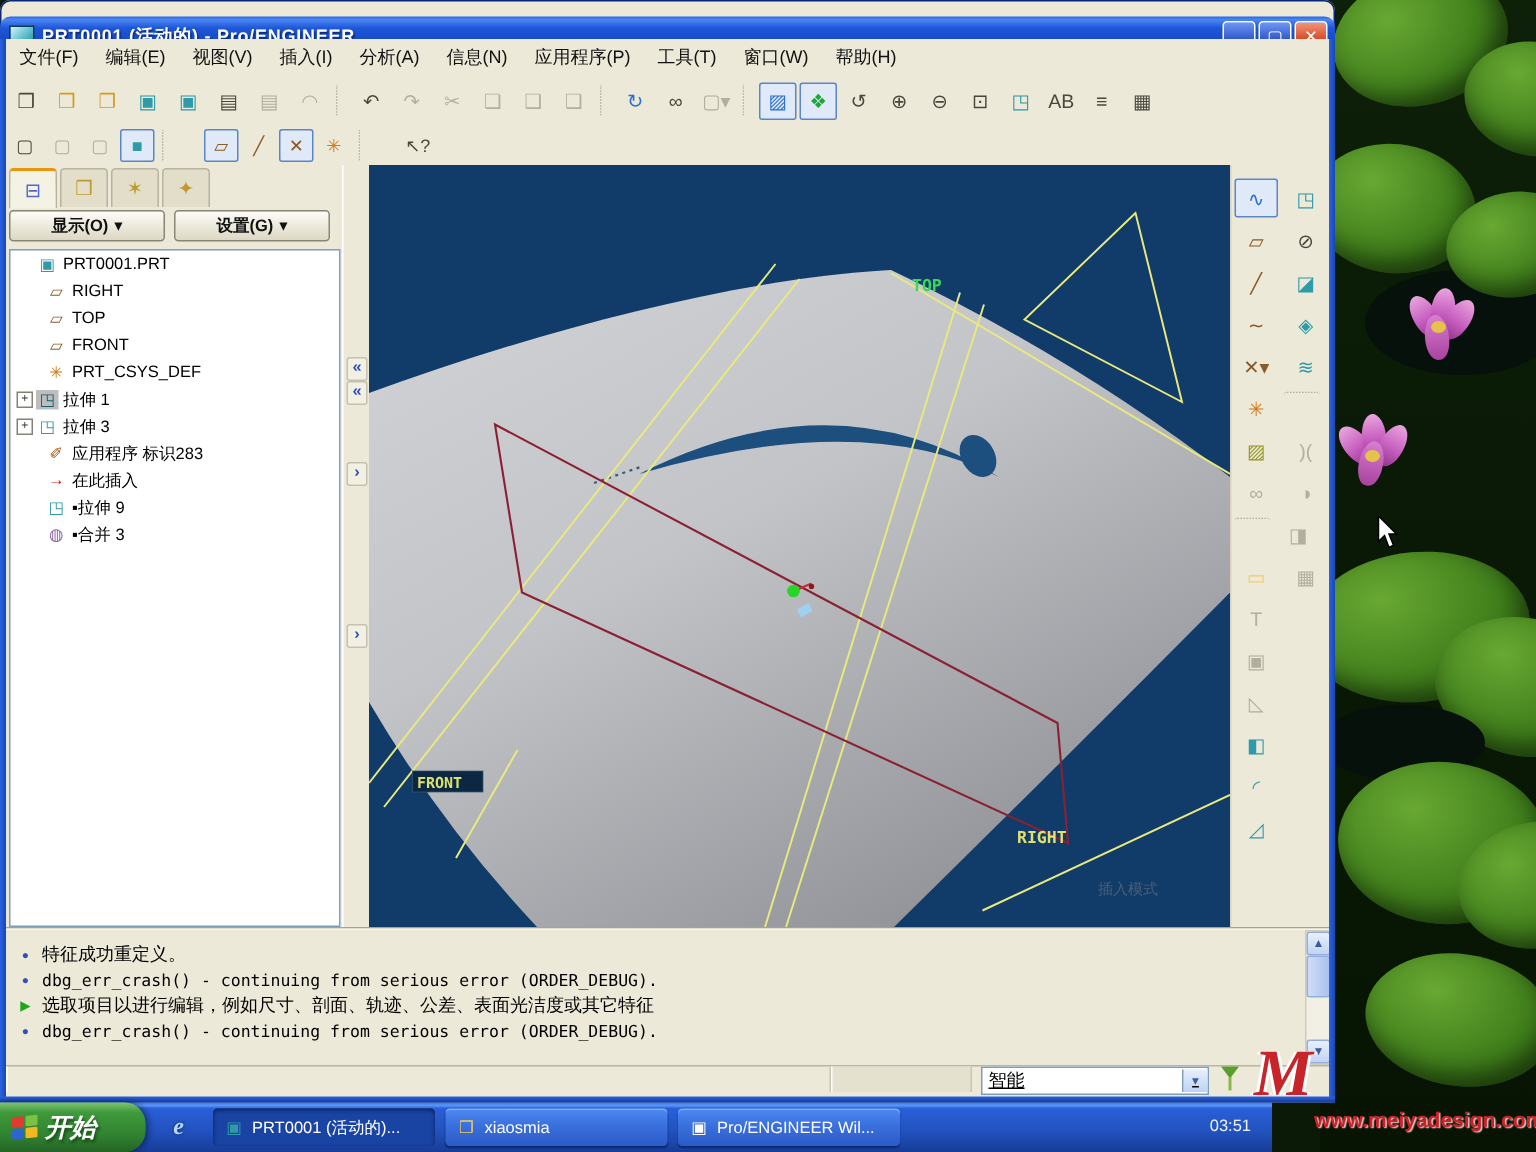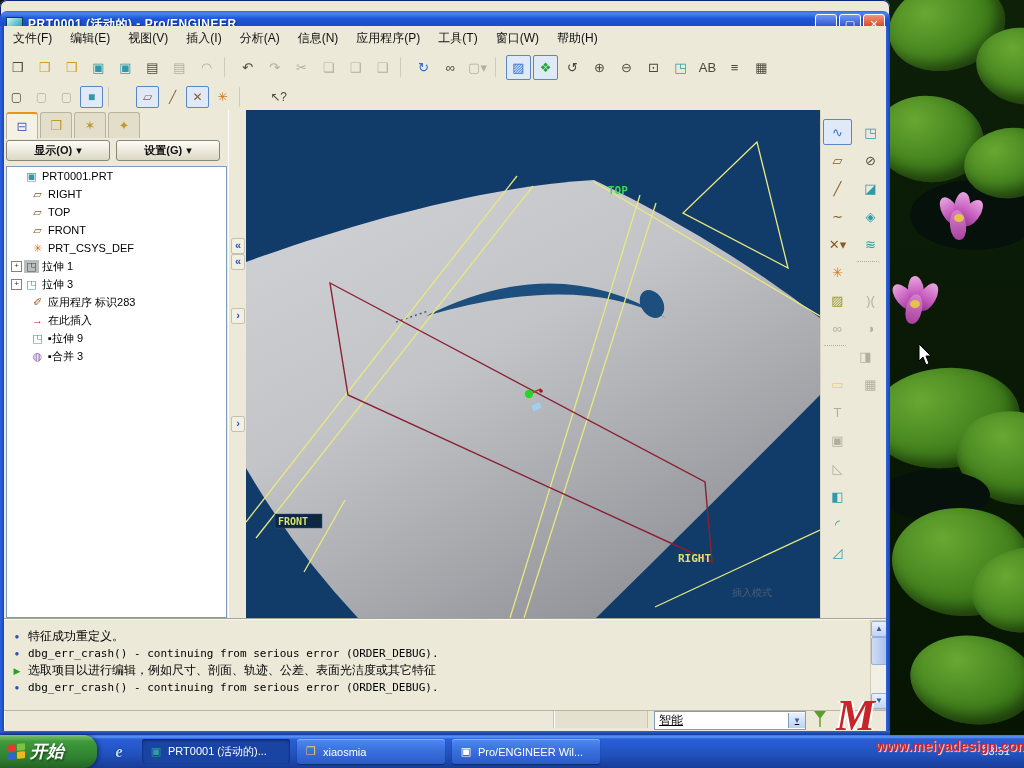--- a/index.html
+++ b/index.html
@@ -103,21 +103,21 @@
   #st1{width:548px;} #st2{width:92px;background:#e4e1ce;}
   #sel-combo{width:150px;height:17px;background:#fff;border:1px solid #7f9db9;margin-left:6px;
     display:flex;align-items:center;}
   #sel-combo span{flex:1;padding-left:4px;color:#000;}
   #combo-btn{width:16px;height:15px;background:linear-gradient(180deg,#e8f0fc,#bcd2f4);border-left:1px solid #7f9db9;
     color:#3a5a9e;font-size:9px;text-align:center;line-height:14px;}
   #funnel{margin-left:8px;width:0;height:0;border-left:6px solid transparent;border-right:6px solid transparent;border-top:8px solid #5a9e2f;position:relative;}
   #funnel:after{content:"";position:absolute;left:-1px;top:-1px;width:2px;height:9px;background:#8ab54a;}
 
   
-  #taskbar{left:0;top:735px;width:1024px;height:33px;
+  #taskbar{left:0;top:735px;width:848px;height:33px;
     background:linear-gradient(180deg,#3a75e8 0%,#5c96f5 6%,#2a5fd8 12%,#2151bd 60%,#173c96 100%);z-index:8;}
   #start-btn{position:absolute;left:0;top:0;width:97px;height:33px;border-radius:0 14px 14px 0;
     background:linear-gradient(180deg,#7ec271 0%,#3f9a3b 20%,#2f8030 70%,#246324 100%);
     display:flex;align-items:center;color:#fff;font-size:17px;font-weight:bold;font-style:italic;
     text-shadow:1px 2px 2px #1c4c1c;box-shadow:2px 0 4px rgba(0,0,0,.4);}
   #winflag{width:17px;height:15px;margin:0 5px 0 8px;display:grid;grid-template-columns:8px 8px;grid-template-rows:7px 7px;gap:1px;transform:skewY(-6deg);}
   #winflag i{border-radius:1px;}
   #wf1{background:#e23a2e}#wf2{background:#7bc143}#wf3{background:#2e66d0}#wf4{background:#f2b824}
   #ql{position:absolute;left:100px;top:0;width:38px;height:33px;display:flex;align-items:center;justify-content:center;}
   #ie-ico{color:#bcd9f8;font-size:16px;font-weight:bold;font-style:italic;font-family:"Liberation Serif",serif;text-shadow:0 0 2px #0a2a7a;}

